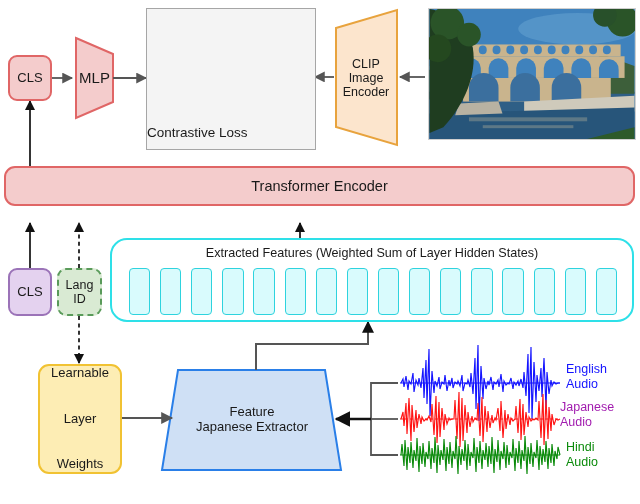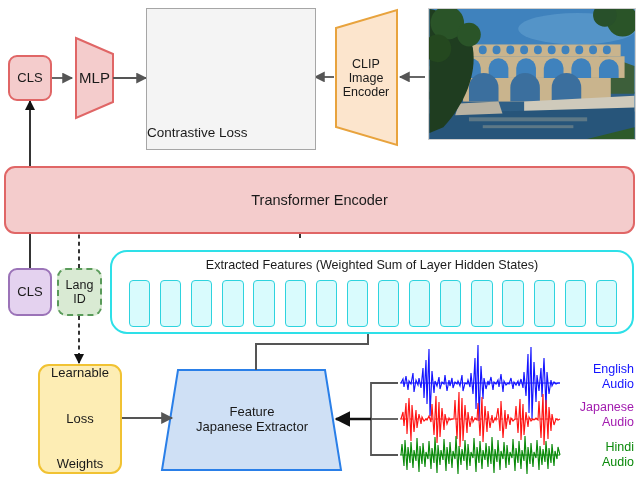--- a/index.html
+++ b/index.html
@@ -16,21 +16,21 @@
   .langid{border:2px dashed #5a9b5a;background:#d9ead3;border-radius:9px;font-size:12.5px;}
   .xformer{border:2px solid #e06666;background:#f4cccc;border-radius:11px;font-size:14.5px;}
   .featbox{border:2px solid #2ee0e8;background:#ffffff;border-radius:17px;}
   .featlabel{position:absolute;left:0;right:0;top:6px;text-align:center;font-size:12.6px;color:#1a1a1a;}
   .cell{position:absolute;border:1.6px solid #2ed3de;background:#d9fbfd;border-radius:4px;}
   .llw{border:2px solid #f1c232;background:#fdedb4;border-radius:11px;font-size:13px;}
   .lossbox{border:1.5px solid #a6a6a6;background:#f4f4f4;}
   .losslabel{position:absolute;left:0;right:0;bottom:9px;font-size:13.5px;color:#1a1a1a;}
   .imgbox{border:1px solid #cfcfcf;background:#8fb8d8;overflow:hidden;}
 
-  .audlabel{position:absolute;text-align:right;font-size:12.5px;line-height:1.18;}
+  .audlabel{position:absolute;text-align:left;font-size:12.5px;line-height:1.18;}
   .aud-en{color:#1414ff;}
   .aud-ja{color:#a21caf;}
   .aud-hi{color:#0a8a0a;}
 
   svg.ov{position:absolute;left:0;top:0;width:640px;height:504px;overflow:visible;}
 </style>
 </head>
 <body>
 
 <div id="stage">
@@ -182,34 +182,34 @@
         <circle cx="178" cy="6" r="12" fill="#28502a"></circle>
       <path d="M160,132 L208,120 L208,132 Z" fill="#2d5a2a"></path>
 
       <g opacity=".32" fill="#cfc3a2">
         <rect x="40" y="110" width="120" height="4"></rect>
           <rect x="54" y="118" width="92" height="3"></rect>
       </g>
     </svg>
   </div>
 
-  <div class="abs node xformer" style="left:4px;top:166px;width:631px;height:68px;">
+  <div class="abs node xformer" style="left:4px;top:166px;width:631px;height:40px;">
     <span>Transformer Encoder</span>
   </div>
 
   <div class="abs node cls-bot" style="left:8px;top:268px;width:44px;height:48px;">
     <span>CLS</span>
   </div>
 
   <div class="abs node langid" style="left:57px;top:268px;width:45px;height:48px;flex-direction:column;">
     <span>Lang</span>
     <span>ID</span>
   </div>
 
-  <div class="abs featbox" id="featbox" style="left:110px;top:250px;width:524px;height:84px;">
+  <div class="abs featbox" id="featbox" style="left:110px;top:238px;width:524px;height:84px;">
     <div class="featlabel">Extracted Features (Weighted Sum of Layer Hidden States)</div>
   <div class="cell" style="left: 16.9138px; top: 28px; width: 19.2975px; height: 45px;"></div>
       <div class="cell" style="left: 48.0388px; top: 28px; width: 19.2975px; height: 45px;"></div>
       <div class="cell" style="left: 79.1637px; top: 28px; width: 19.2975px; height: 45px;"></div>
       <div class="cell" style="left: 110.289px; top: 28px; width: 19.2975px; height: 45px;"></div>
       <div class="cell" style="left: 141.414px; top: 28px; width: 19.2975px; height: 45px;"></div>
       <div class="cell" style="left: 172.539px; top: 28px; width: 19.2975px; height: 45px;"></div>
       <div class="cell" style="left: 203.664px; top: 28px; width: 19.2975px; height: 45px;"></div>
       <div class="cell" style="left: 234.789px; top: 28px; width: 19.2975px; height: 45px;"></div>
       <div class="cell" style="left: 265.914px; top: 28px; width: 19.2975px; height: 45px;"></div>
@@ -217,21 +217,21 @@
       <div class="cell" style="left: 328.164px; top: 28px; width: 19.2975px; height: 45px;"></div>
       <div class="cell" style="left: 359.289px; top: 28px; width: 19.2975px; height: 45px;"></div>
       <div class="cell" style="left: 390.414px; top: 28px; width: 19.2975px; height: 45px;"></div>
       <div class="cell" style="left: 421.539px; top: 28px; width: 19.2975px; height: 45px;"></div>
       <div class="cell" style="left: 452.664px; top: 28px; width: 19.2975px; height: 45px;"></div>
       <div class="cell" style="left: 483.789px; top: 28px; width: 19.2975px; height: 45px;"></div>
     </div>
 
   <div class="abs node llw" style="left:38px;top:364px;width:84px;height:110px;flex-direction:column;justify-content:space-between;">
     <span>Learnable</span>
-    <span>Loss</span>
+    <span>Layer</span>
     <span>Weights</span>
   </div>
 
   <div class="abs node" style="left:172px;top:396px;width:160px;height:48px;flex-direction:column;font-size:13px;">
     <span>Feature</span>
     <span>Japanese Extractor</span>
   </div>
 
   <div class="abs audlabel aud-en" style="left:566px;top:362px;width:68px;">
     <div>English</div>

